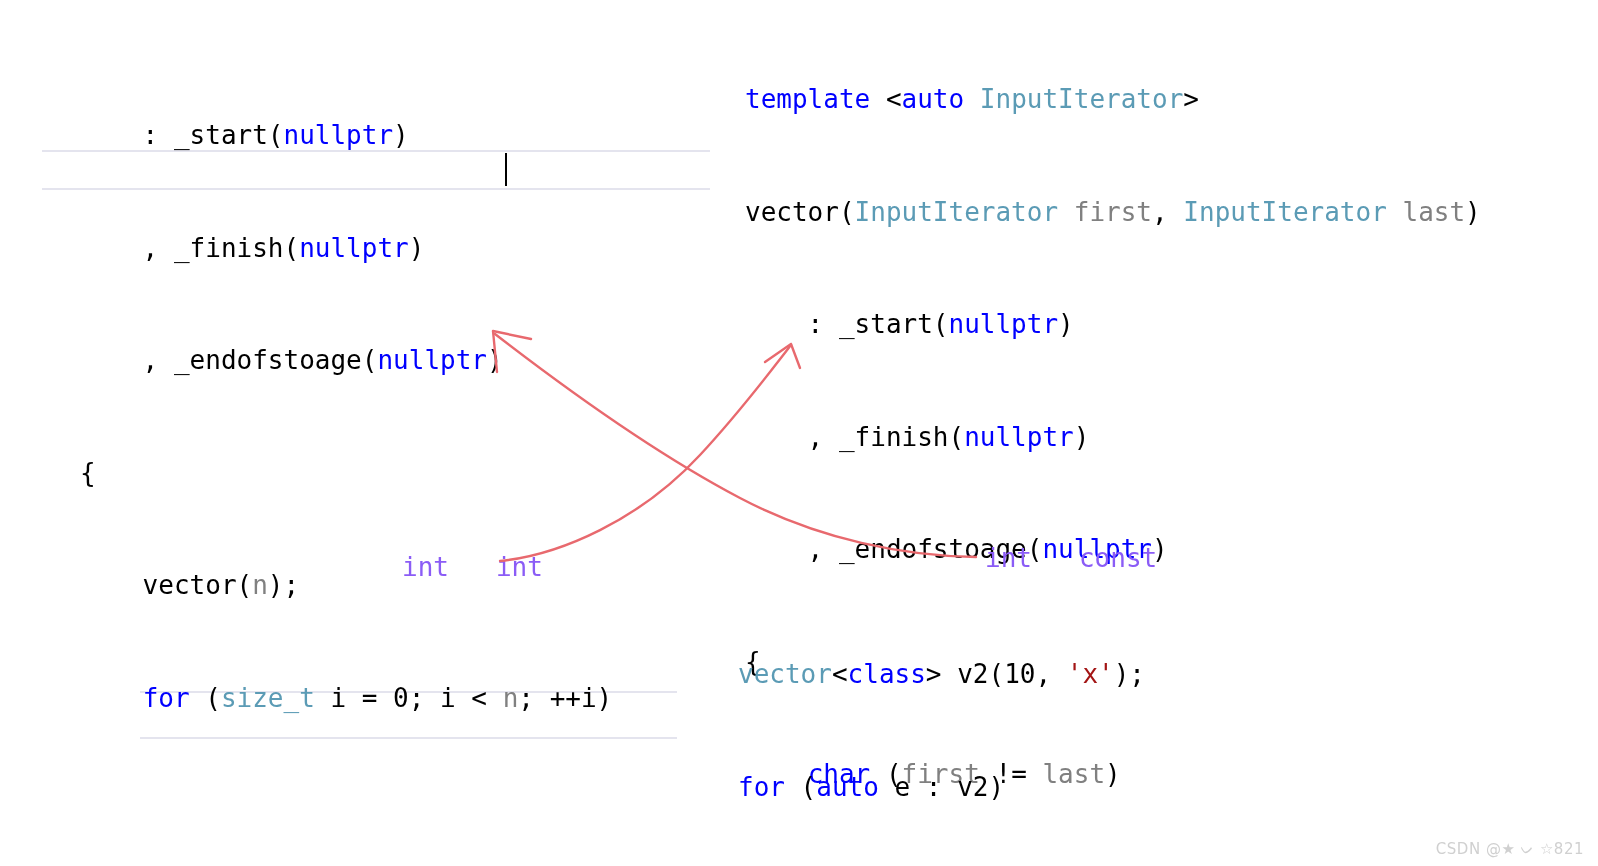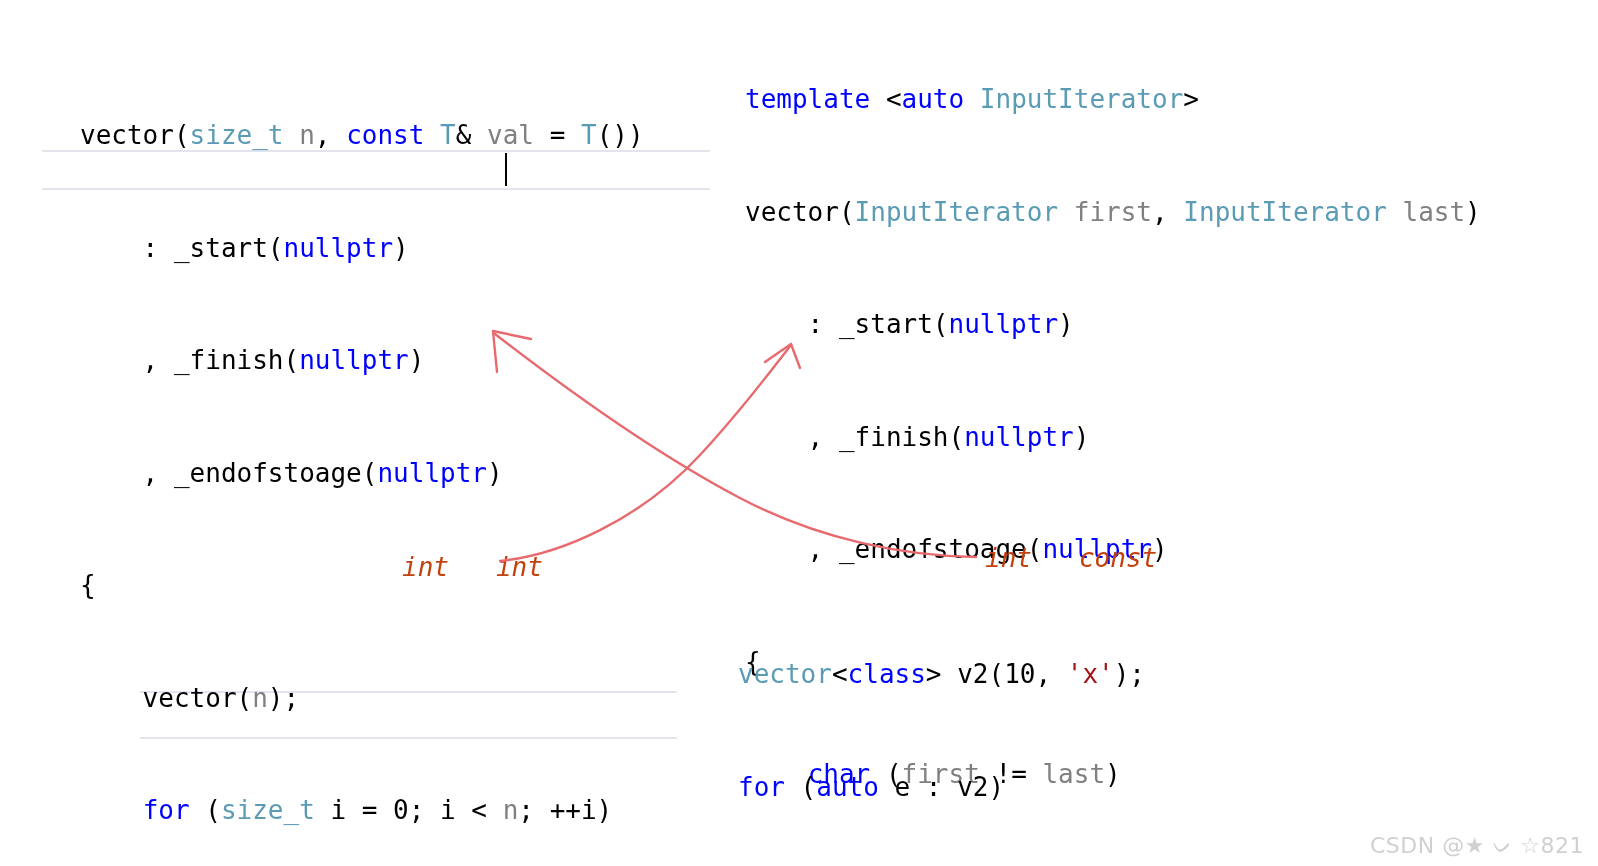--- a/index.html
+++ b/index.html
@@ -58,57 +58,55 @@
     left: 505px; top: 153px;
     width: 2px; height: 33px;
     background: #000000;
   }
 
   
   .annot {
     position: absolute;
     font-family: "DejaVu Sans Mono", "Liberation Mono", monospace;
     font-size: 26px;
-    color: #c2410c;
+    color: #8b5cf6;
     white-space: pre;
-    font-style: italic;
   }
   #annot-left  { left: 402px; top: 552px; }
   #annot-right { left: 985px; top: 543px; }
 
   
   #ink {
     position: absolute;
     left: 0; top: 0;
     width: 1598px; height: 866px;
     pointer-events: none;
   }
 
   
   #watermark {
     position: absolute;
     right: 14px; bottom: 8px;
     font-family: "DejaVu Sans", "Liberation Sans", sans-serif;
-    font-size: 22px;
+    font-size: 15px;
     color: #d0d0d0;
     letter-spacing: 0.5px;
     white-space: pre;
   }
 </style>
 </head>
 <body>
 
 <div id="stage">
 
   <div class="hl-band" id="hl-band-ctor"></div>
   <div class="hl-band" id="hl-band-usage"></div>
   <div id="caret"></div>
 
   <div class="code-block" id="block-left-ctor">
-    <span class="code-line"><span class="pln">vector(</span><span class="typ">size_t</span><span class="pln"> </span><span class="prm">n</span><span class="pln">, </span><span class="kw">const</span><span class="pln"> </span><span class="typ">T</span><span class="pln">&amp; </span><span class="prm">val</span><span class="pln"> = </span><span class="typ">T</span><span class="pln">())</span></span>
     <span class="code-line"><span class="pln">    : _start(</span><span class="bltn">nullptr</span><span class="pln">)</span></span>
     <span class="code-line"><span class="pln">    , _finish(</span><span class="bltn">nullptr</span><span class="pln">)</span></span>
     <span class="code-line"><span class="pln">    , _endofstoage(</span><span class="bltn">nullptr</span><span class="pln">)</span></span>
     <span class="code-line"><span class="pln">{</span></span>
     <span class="code-line"><span class="pln">    vector(</span><span class="prm">n</span><span class="pln">);</span></span>
     <span class="code-line"><span class="pln">    </span><span class="kw">for</span><span class="pln"> (</span><span class="typ">size_t</span><span class="pln"> i = 0; i &lt; </span><span class="prm">n</span><span class="pln">; ++i)</span></span>
     
     
     
     

